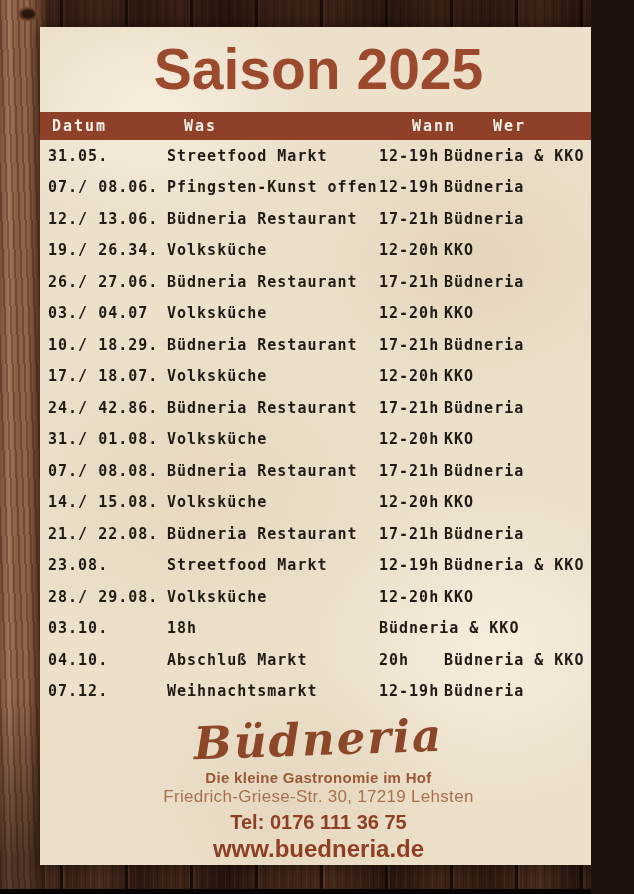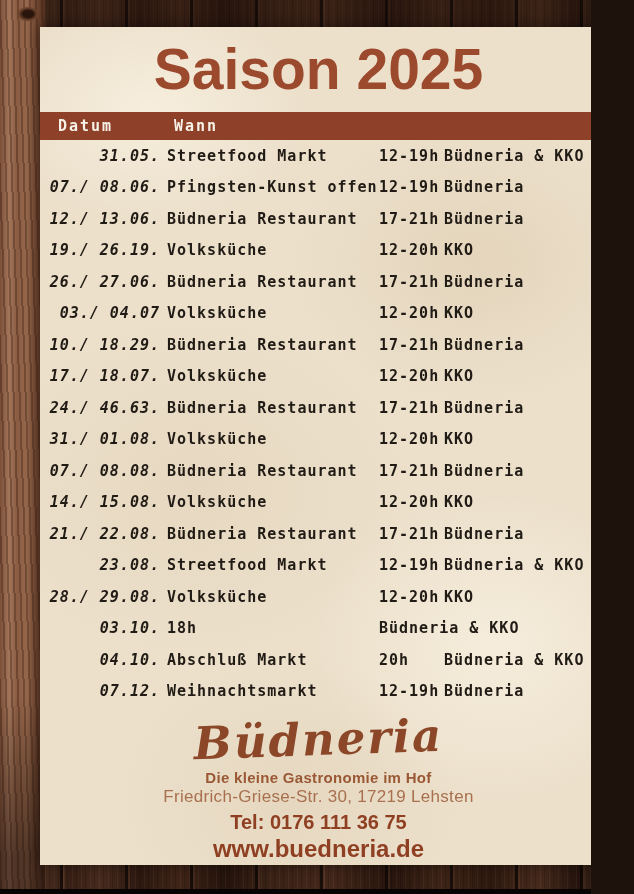--- a/index.html
+++ b/index.html
@@ -58,33 +58,33 @@
   }
   .title{
     font-size:57px; font-weight:800; letter-spacing:0px;
     color:var(--title, #9c4a2e); line-height:1;
   }
   
   .mono{ font-family:"DejaVu Sans Mono", monospace; font-weight:bold; }
   .thead{
     position:absolute; top:85px; left:0; width:100%; height:28px;
     background:var(--accent, #8e4128);
-    display:grid; grid-template-columns:109px 205px 58px auto; column-gap:7px;
-    padding-left:18px; box-sizing:border-box; align-items:center;
+    display:grid; grid-template-columns:109px 205px 58px auto; column-gap:23px;
+    padding-left:12px; box-sizing:border-box; align-items:center;
     color:#f7f2e8; font-size:15px; letter-spacing:2px;
   }
   .tbody{ position:absolute; top:113px; left:0; width:100%; }
   .trow{
     display:grid; grid-template-columns:112px 205px 58px auto; column-gap:7px;
     padding-left:8px; box-sizing:border-box; align-items:center;
     height:31.5px; font-size:15px; letter-spacing:1px;
     color:var(--text, #211b15);
   }
   .cell{ white-space:nowrap; overflow:visible; }
-  .trow .date{ text-align:right;font-style:italic; }
+  .trow .date{ text-align:left; }
   
   .footer{ position:absolute; left:0; top:683px; width:100%; text-align:center; }
   .logo{
     height:58px; display:flex; align-items:center; justify-content:center;
     font-family:"DejaVu Serif", serif; font-style:italic; font-weight:bold;
     font-size:45px; color:var(--logo-brown, #8c4729);
     transform:rotate(-2deg); letter-spacing:2px;
   }
   .tagline{ margin-top:1px; font-size:15px; font-weight:600; color:#9a5835; letter-spacing:0.3px; }
   .address{ margin-top:1px; font-size:17px; font-weight:400; color:var(--address-brown, #a8704e); letter-spacing:0.3px; }
@@ -101,21 +101,23 @@
   <div class="bottom-bar"></div>
 
   <div class="paper">
 
     <div class="title-wrap">
       <span class="title">Saison 2025</span>
     </div>
 
     <div class="thead mono">
       <span class="cell">Datum</span>
+      <span class="cell">Was</span>
       <span class="cell">Wann</span>
+      <span class="cell">Wer</span>
     </div>
 
     <div class="tbody mono">
         <div class="trow">
           <span class="cell date">31.05.</span>
           <span class="cell was">Streetfood Markt</span>
           <span class="cell wann">12-19h</span>
           <span class="cell wer">Büdneria &amp; KKO</span>
         </div>
         <div class="trow">
@@ -124,21 +126,21 @@
           <span class="cell wann">12-19h</span>
           <span class="cell wer">Büdneria</span>
         </div>
         <div class="trow">
           <span class="cell date">12./ 13.06.</span>
           <span class="cell was">Büdneria Restaurant</span>
           <span class="cell wann">17-21h</span>
           <span class="cell wer">Büdneria</span>
         </div>
         <div class="trow">
-          <span class="cell date">19./ 26.19.</span>
+          <span class="cell date">19./ 26.34.</span>
           <span class="cell was">Volksküche</span>
           <span class="cell wann">12-20h</span>
           <span class="cell wer">KKO</span>
         </div>
         <div class="trow">
           <span class="cell date">26./ 27.06.</span>
           <span class="cell was">Büdneria Restaurant</span>
           <span class="cell wann">17-21h</span>
           <span class="cell wer">Büdneria</span>
         </div>
@@ -154,21 +156,21 @@
           <span class="cell wann">17-21h</span>
           <span class="cell wer">Büdneria</span>
         </div>
         <div class="trow">
           <span class="cell date">17./ 18.07.</span>
           <span class="cell was">Volksküche</span>
           <span class="cell wann">12-20h</span>
           <span class="cell wer">KKO</span>
         </div>
         <div class="trow">
-          <span class="cell date">24./ 46.63.</span>
+          <span class="cell date">24./ 42.86.</span>
           <span class="cell was">Büdneria Restaurant</span>
           <span class="cell wann">17-21h</span>
           <span class="cell wer">Büdneria</span>
         </div>
         <div class="trow">
           <span class="cell date">31./ 01.08.</span>
           <span class="cell was">Volksküche</span>
           <span class="cell wann">12-20h</span>
           <span class="cell wer">KKO</span>
         </div>

